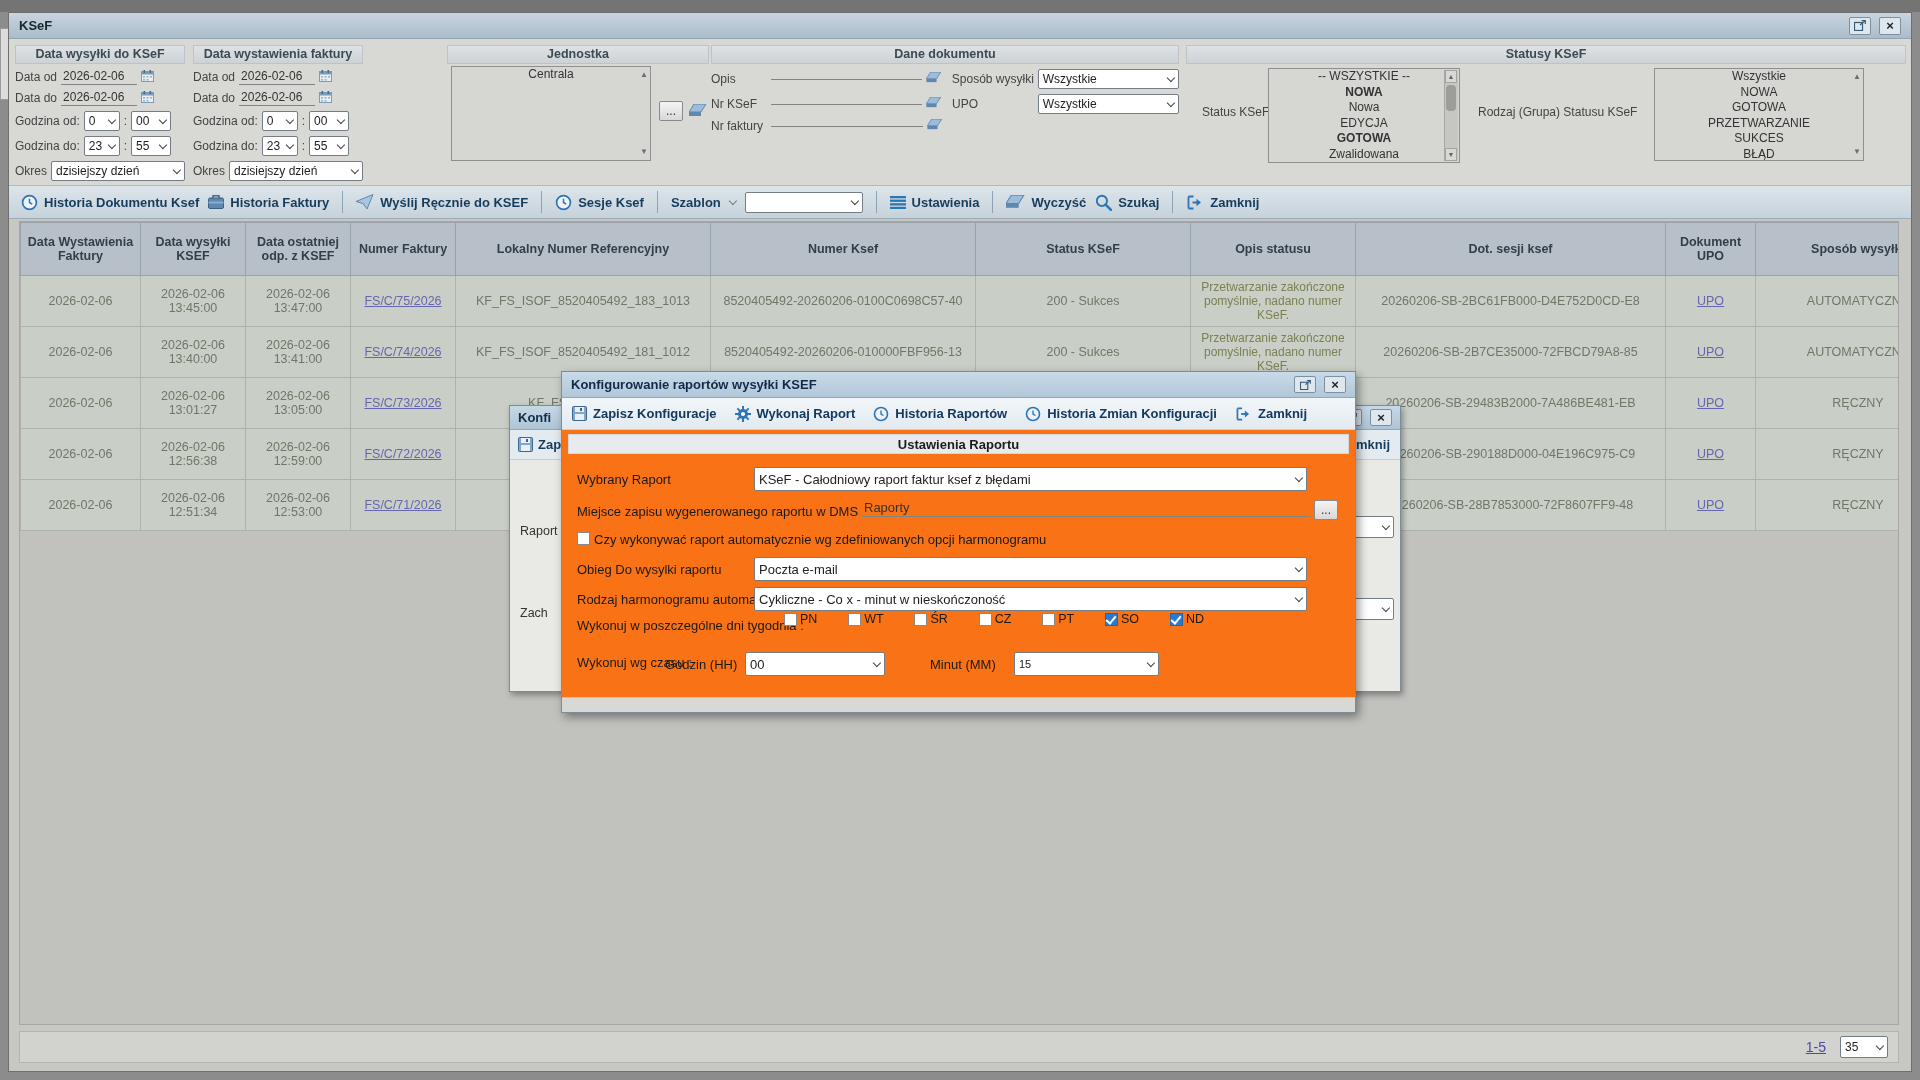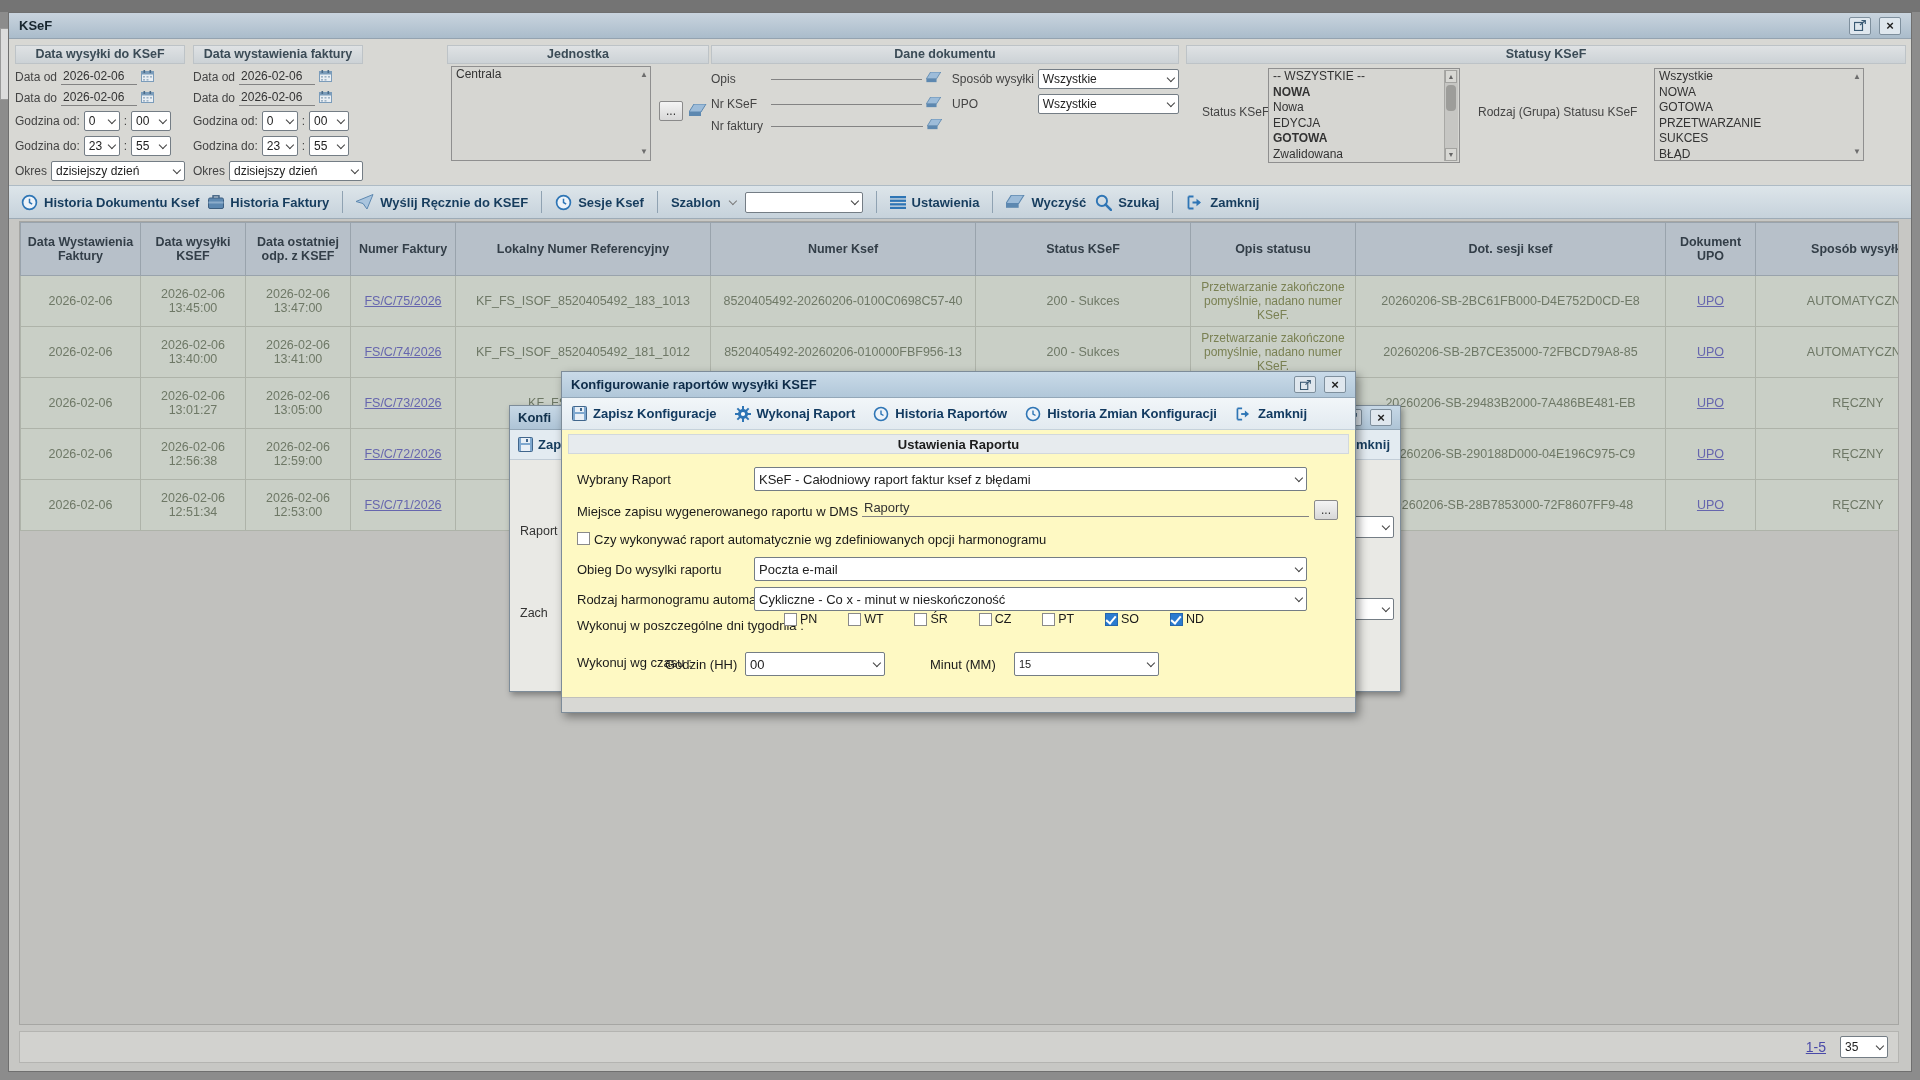--- a/index.html
+++ b/index.html
@@ -24,21 +24,21 @@
         font-weight:bold;font-size:12.5px;color:#3b4b56;line-height:17px;}
   .frow{display:flex;align-items:center;margin-top:5px;font-size:12px;color:#444;gap:4px;}
   .flb{white-space:nowrap;}
   .ul{border-bottom:1px solid #838383;color:#333;padding:0 2px 1px 2px;}
   .sel{display:inline-flex;align-items:center;justify-content:space-between;background:#fff;border:1px solid #747d85;
        border-radius:2px;height:20px;padding:0 4px;font-size:12px;color:#222;box-sizing:border-box;gap:4px;}
   .chev{border:solid #444;border-width:0 1.8px 1.8px 0;display:inline-block;padding:2.4px;transform:rotate(45deg);margin-top:-3px;flex:none;}
   .dots{background:linear-gradient(#f4f4f4,#d8d8d8);border:1px solid #8a8a8a;border-radius:2px;height:20px;width:24px;
         font-size:12px;line-height:10px;color:#333;text-align:center;}
   .lbox{background:#d6d6d2;border:1px solid #8f8f8f;position:relative;font-size:12px;color:#333;overflow:hidden;box-sizing:border-box;}
-  .lbox .it{padding:0 4px;line-height:15.5px;white-space:nowrap;}
+  .lbox .it{padding:0 4px;line-height:15.5px;white-space:nowrap;text-align:center;}
   .lbox .it.bold{font-weight:bold;}
   .arr{position:absolute;right:2px;font-size:8px;color:#6d6d6d;line-height:8px;}
   .sbtrack{position:absolute;top:1px;right:1px;bottom:1px;width:13px;background:#c6c6c3;border-left:1px solid #a8a8a5;}
   .sbbtn{position:absolute;left:0;width:12px;height:13px;background:#d8d8d4;border:1px solid #a3a3a0;box-sizing:border-box;
          font-size:7px;color:#666;text-align:center;line-height:11px;}
   .sbthumb{position:absolute;left:1px;top:15px;width:10px;height:26px;background:#9d9d9a;border-radius:4px;}
 
   
   .mtoolbar{position:absolute;left:0;top:172px;right:0;height:34px;background:linear-gradient(#dde5ea,#c6d2db);
             border-top:1px solid #aebbc5;border-bottom:1px solid #9dabb6;display:flex;align-items:center;
@@ -68,21 +68,21 @@
   .bgdlg .dtbar{position:absolute;left:0;top:0;right:0;height:24px;background:linear-gradient(#c7d8e6,#aec4d6);
                 border-bottom:1px solid #93a7b8;display:flex;align-items:center;padding:0 8px;box-sizing:border-box;}
   .bgdlg .dtbar .t{font-weight:bold;font-size:13px;color:#10304c;flex:1;white-space:nowrap;overflow:hidden;}
   .bgdlg .dtool{position:absolute;left:0;top:24px;right:0;height:30px;background:#e3ebf1;border-bottom:1px solid #c2cdd7;
                 display:flex;align-items:center;padding:0 8px;box-sizing:border-box;gap:5px;}
   .bgdlg .frag{font-weight:bold;font-size:13px;color:#163c5d;white-space:nowrap;}
   .bgdlg .lbl{position:absolute;left:10px;font-size:12.5px;color:#333;white-space:nowrap;}
   .bgdlg .stub{position:absolute;right:6px;width:72px;}
 
   
-  .modal{position:absolute;left:552px;top:358px;width:795px;height:342px;background:#fef9c3;border:1px solid #7d8c99;
+  .modal{position:absolute;left:552px;top:358px;width:795px;height:342px;background:#f97316;border:1px solid #7d8c99;
          box-shadow:3px 4px 9px rgba(0,0,0,.4);z-index:50;box-sizing:border-box;}
   .modal .mtbar{position:absolute;left:0;top:0;right:0;height:26px;background:linear-gradient(#c9dae8,#b1c7d9);
                 border-bottom:1px solid #93a7b8;display:flex;align-items:center;padding:0 9px;box-sizing:border-box;}
   .modal .mtbar .t{flex:1;font-weight:bold;font-size:13px;color:#0e2c49;}
   .modal .mtool{position:absolute;left:0;top:26px;right:0;height:32px;background:linear-gradient(#f2f6f9,#e2eaf0);
                 border-bottom:1px solid #c6d2db;display:flex;align-items:center;padding:0 10px;gap:18px;box-sizing:border-box;}
   .modal .mtool .tbtn{color:#123a60;}
   .modal .section{position:absolute;left:6px;top:62px;right:6px;height:20px;background:#e7ebee;border:1px solid #d2d8dd;
                   text-align:center;font-weight:bold;font-size:13px;color:#1c1c1c;line-height:20px;box-sizing:border-box;}
   .mrow-label{position:absolute;left:15px;font-size:13px;color:#1a1a1a;white-space:nowrap;}

